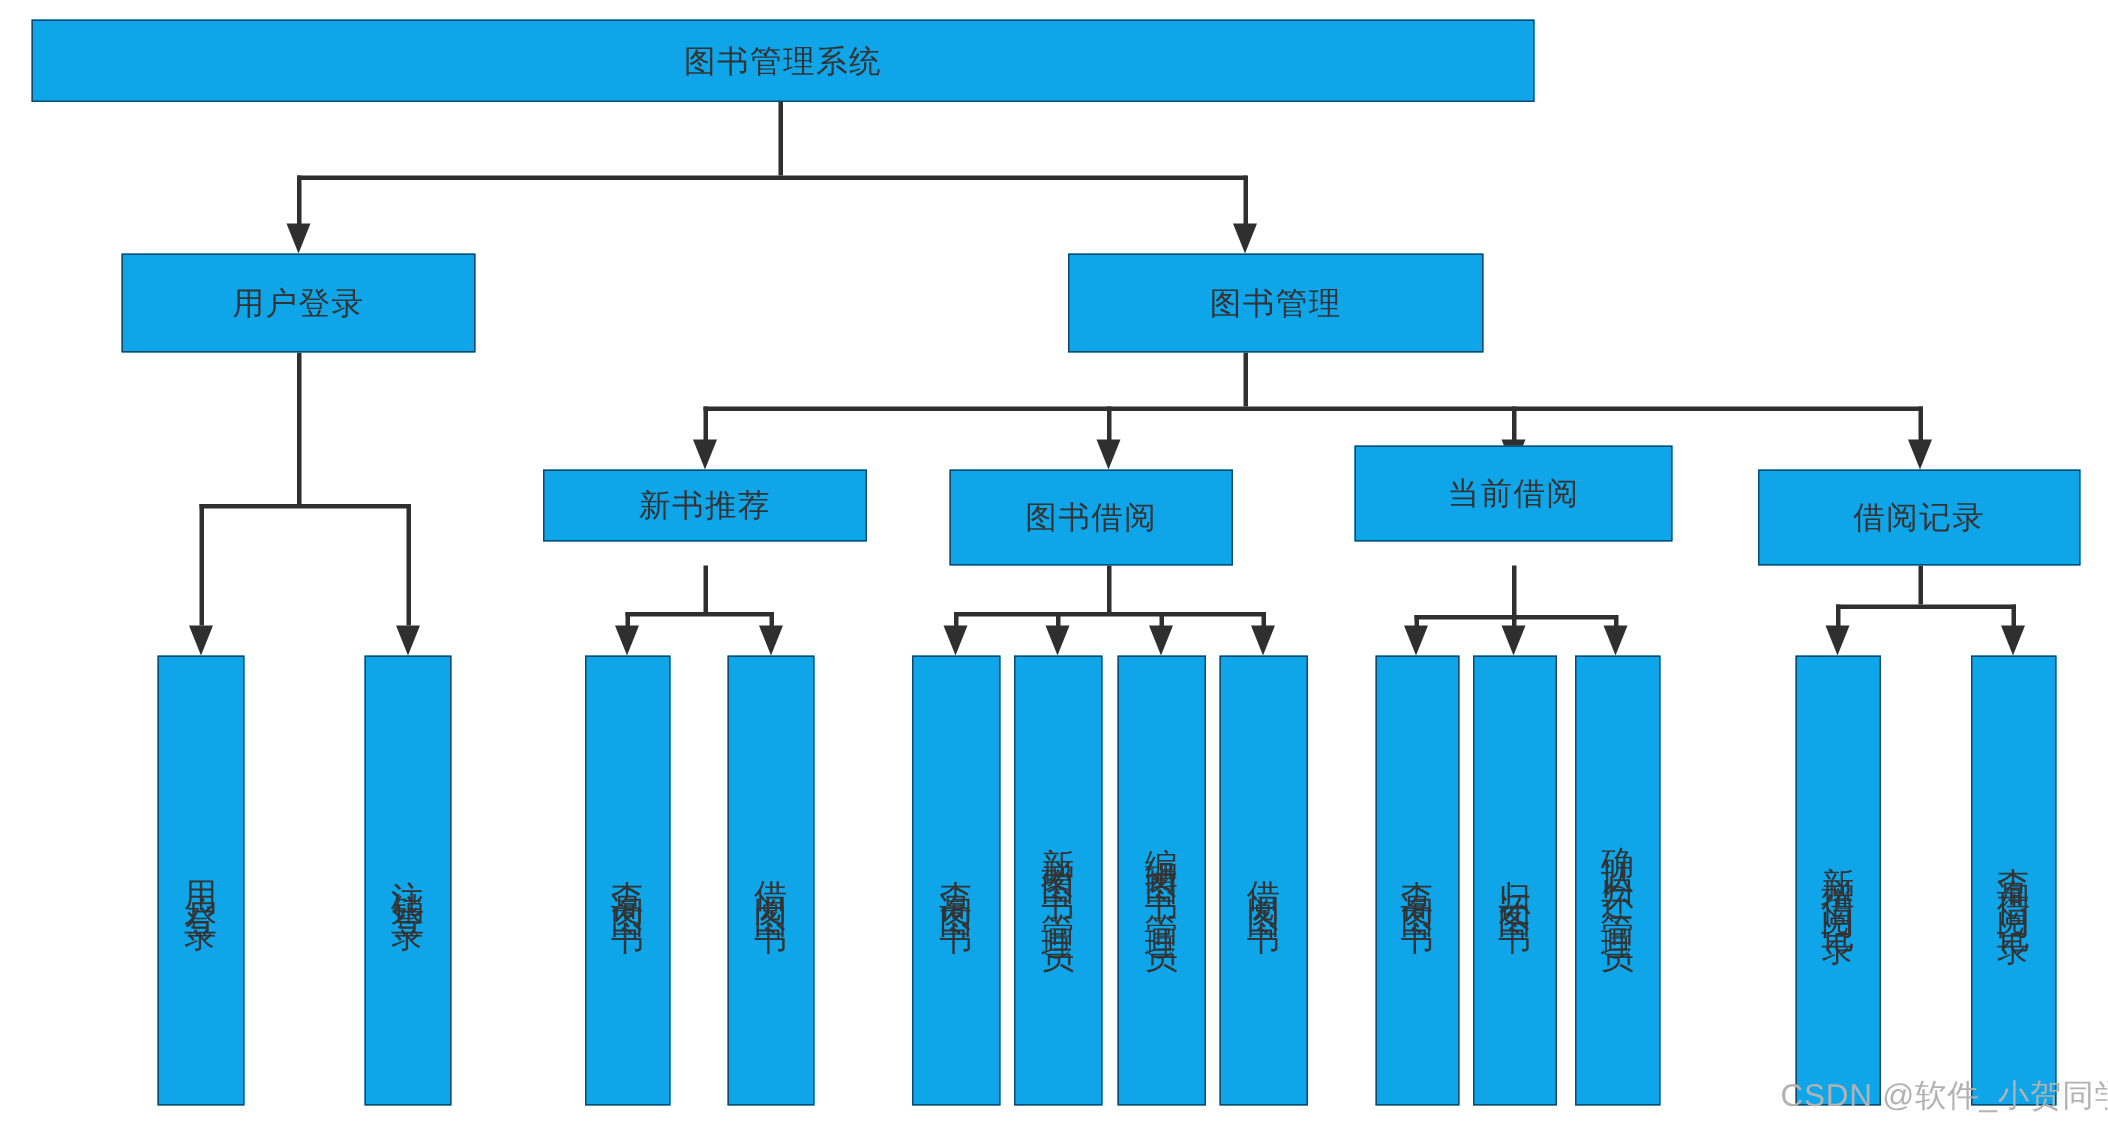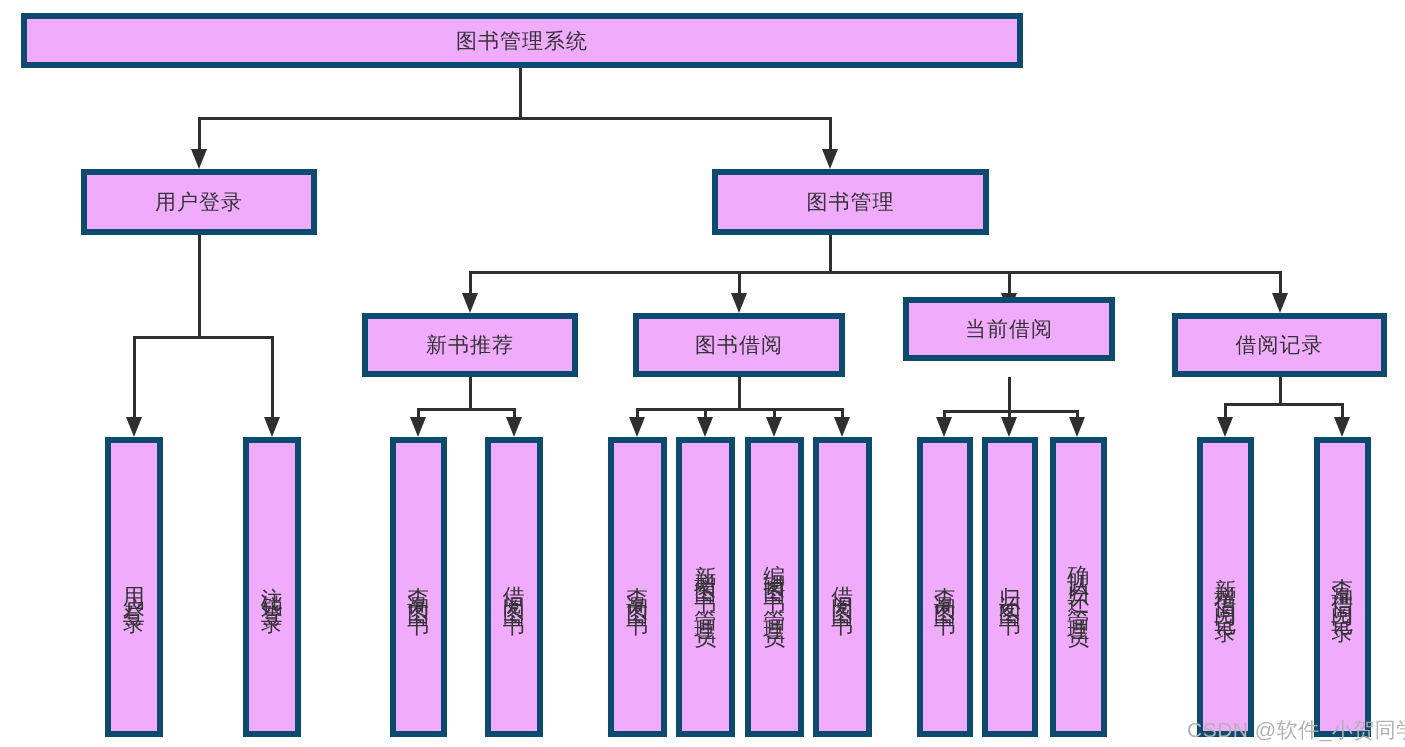--- a/index.html
+++ b/index.html
@@ -1,22 +1,22 @@
 <!DOCTYPE html>
 <html><head>
 <meta charset="utf-8">
 <style>
   html,body{margin:0;padding:0;background:#fff;}
   #canvas{
     position:relative;width:1405px;height:747px;background:#ffffff;overflow:hidden;
     font-family:"Liberation Sans",sans-serif;color:#333333;
   }
   .box{
-    position:absolute;box-sizing:border-box;background:#f0abfc;
-    border:6px solid #0c4a6e;display:flex;align-items:center;justify-content:center;
+    position:absolute;box-sizing:border-box;background:#0ea5e9;
+    border:1px solid #0c4a6e;display:flex;align-items:center;justify-content:center;
     z-index:2;
   }
   .box.h{font-size:21px;letter-spacing:1px;white-space:nowrap;}
   .box.v{
     font-size:22px;letter-spacing:9px;line-height:1.15;
     writing-mode:vertical-rl;text-orientation:mixed;
   }
   .vl{position:absolute;width:3px;background:#2f2f2f;z-index:1;}
   .hl{position:absolute;height:3px;background:#2f2f2f;z-index:1;}
   .ah{position:absolute;width:0;height:0;z-index:1;
@@ -55,22 +55,22 @@
   <div class="hl" style="left:469px;top:271px;width:813px"></div>
   <div class="vl" style="left:469px;top:271px;height:26px"></div>
   <div class="ah" style="left:462px;top:293px"></div>
   <div class="vl" style="left:738px;top:271px;height:26px"></div>
   <div class="ah" style="left:731px;top:293px"></div>
   <div class="vl" style="left:1008px;top:271px;height:26px"></div>
   <div class="ah" style="left:1001px;top:293px"></div>
   <div class="vl" style="left:1279px;top:271px;height:26px"></div>
   <div class="ah" style="left:1272px;top:293px"></div>
 
-  <div class="box h" style="left:362px;top:313px;width:216px;height:64px">新书推荐</div>
-  <div class="box h" style="left:633px;top:313px;width:212px;height:64px">图书借阅</div>
+  <div class="box h" style="left:362px;top:313px;width:216px;height:48px">新书推荐</div>
+  <div class="box h" style="left:633px;top:313px;width:189px;height:64px">图书借阅</div>
   <div class="box h" style="left:903px;top:297px;width:212px;height:64px">当前借阅</div>
   <div class="box h" style="left:1172px;top:313px;width:215px;height:64px">借阅记录</div>
 
   <div class="vl" style="left:469px;top:377px;height:31px"></div>
   <div class="hl" style="left:417px;top:408px;width:99px"></div>
   <div class="vl" style="left:417px;top:408px;height:13px"></div>
   <div class="ah" style="left:410px;top:417px"></div>
   <div class="vl" style="left:513px;top:408px;height:13px"></div>
   <div class="ah" style="left:506px;top:417px"></div>
 

